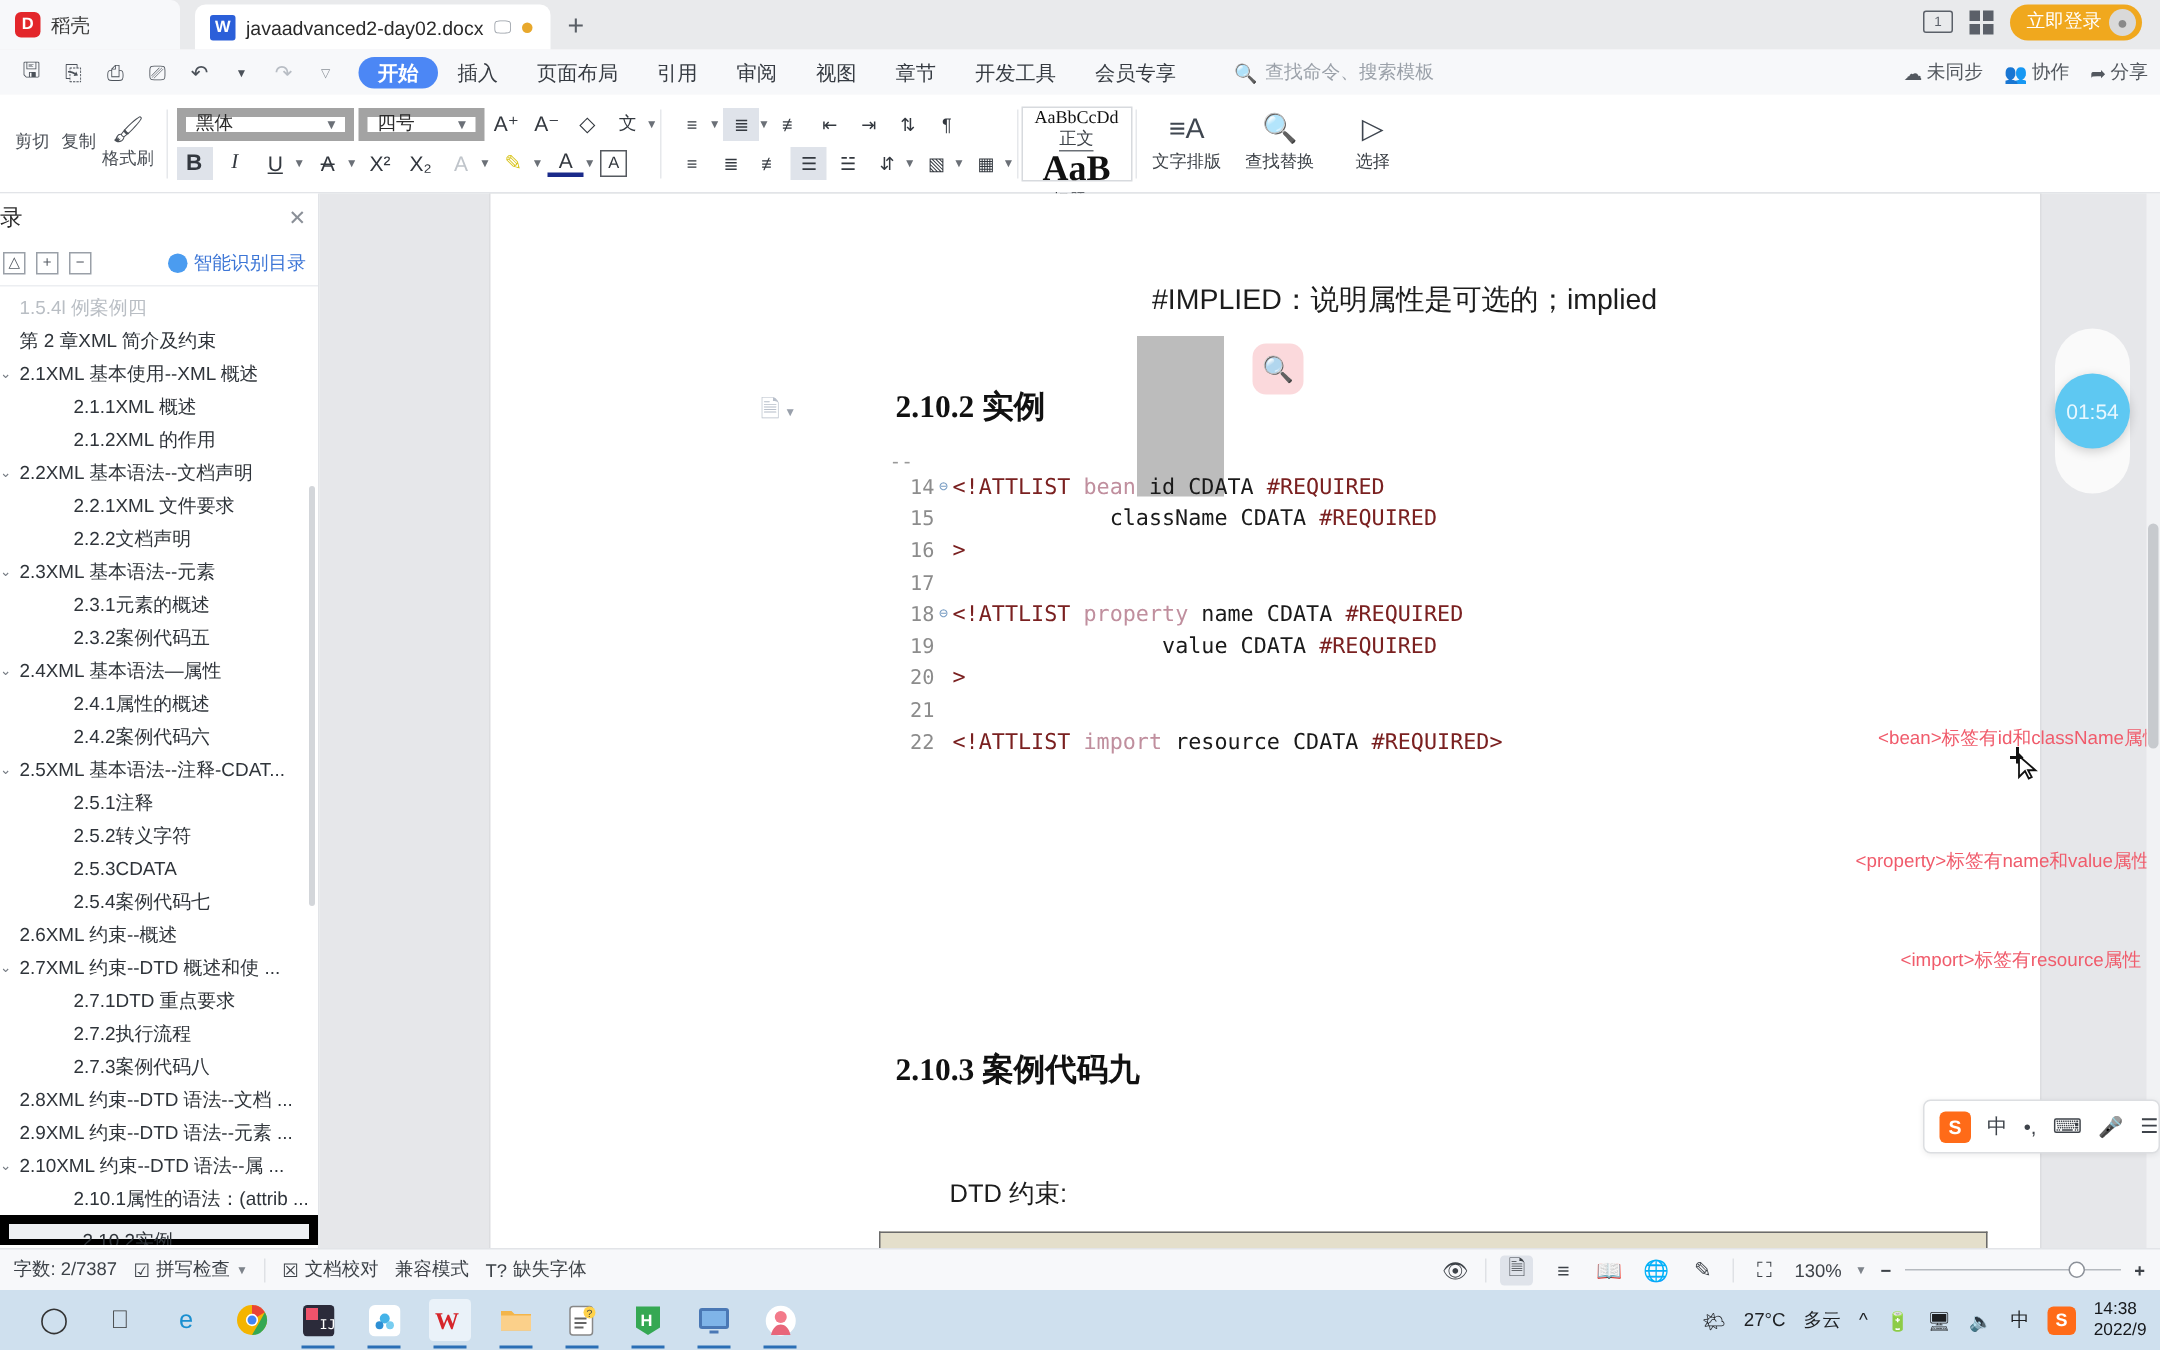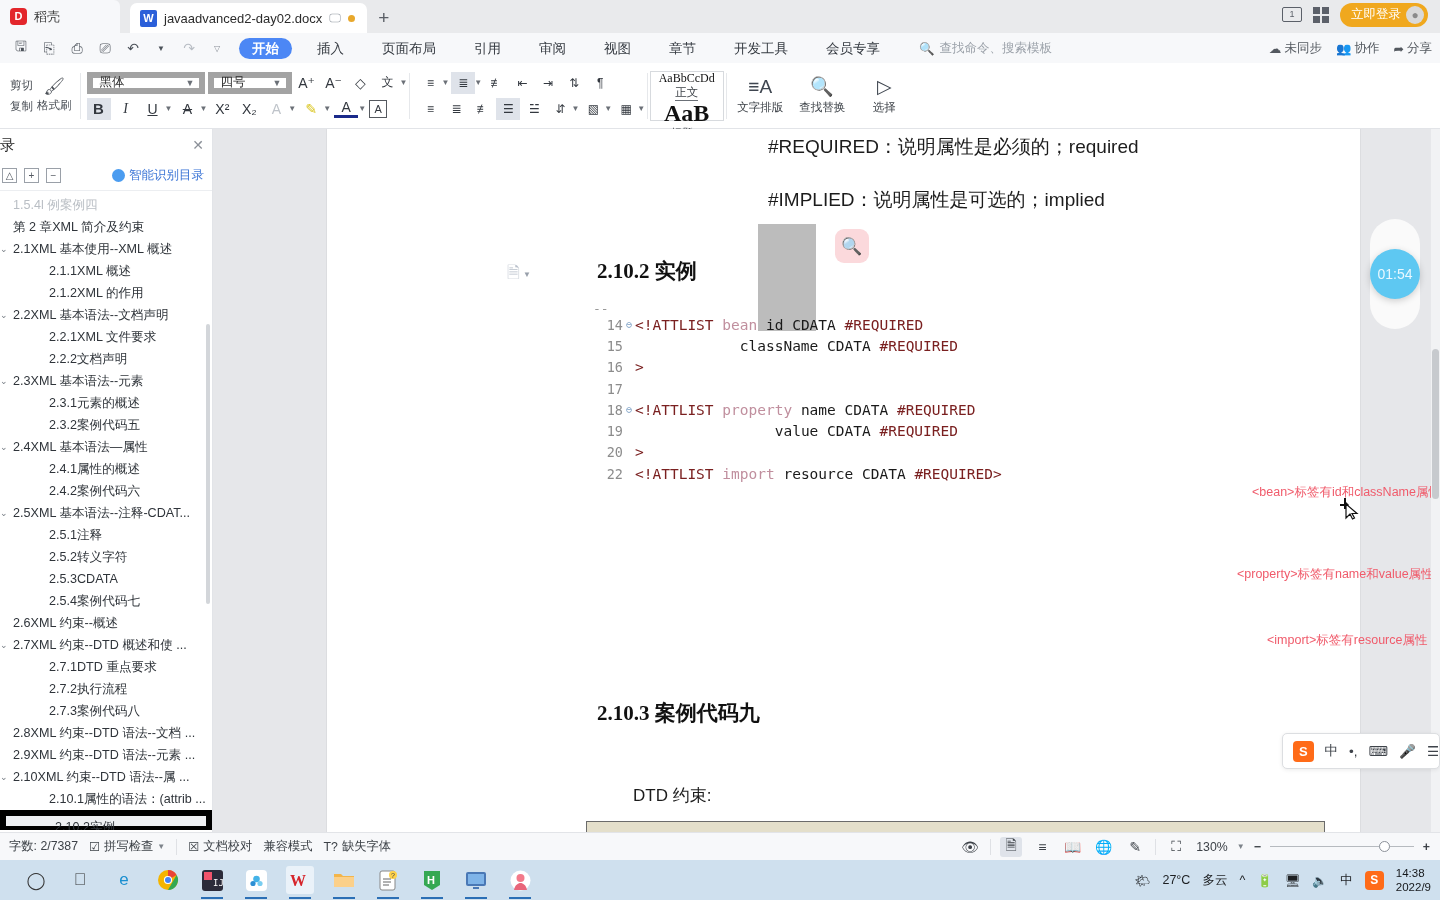--- a/index.html
+++ b/index.html
@@ -56,36 +56,36 @@
     font-size:12px;line-height:18px;text-align:center;}
 
   
   .menubar{
     position:absolute;left:0;top:33px;width:1440px;height:30px;background:#f7f8fa;
     display:flex;align-items:center;gap:0;font-size:13.5px;color:#363b42;
   }
   .qat{display:flex;align-items:center;gap:4px;padding-left:9px;}
   .qat span{width:24px;height:22px;display:flex;align-items:center;justify-content:center;
     font-size:14px;color:#4c525a;}
-  .menus{display:flex;align-items:center;gap:12px;margin-left:10px;}
+  .menus{display:flex;align-items:center;gap:0;margin-left:10px;}
   .menus .m{padding:2px 13px;height:21px;line-height:17px;border-radius:11px;}
   .menus .m.active{background:#4c87f5;color:#fff;font-weight:bold;}
   .searchbox{display:flex;align-items:center;gap:5px;margin-left:26px;color:#9ba1a9;font-size:12.5px;}
   .mb-right{margin-left:auto;display:flex;align-items:center;gap:14px;padding-right:8px;
     font-size:12.5px;color:#53585f;}
   .mb-right .mi{display:flex;align-items:center;gap:3px;}
 
   
   .ribbon{
     position:absolute;left:0;top:63px;width:1440px;height:66px;background:#fff;
     border-bottom:1px solid #e2e4e8; display:flex; align-items:center;
   }
   .rgroup{display:flex;align-items:center;height:62px;padding:0 6px;}
   .vsep{width:1px;height:46px;background:#e6e8eb;margin:0 2px;}
-  .clip-col{display:flex;flex-direction:column;font-size:11.5px;color:#4a4f56;
+  .clip-col{display:flex;flex-direction:row;font-size:11.5px;color:#4a4f56;
     align-items:center;justify-content:center;gap:8px;padding:0 4px;}
   .clip-col div{line-height:13px;}
   .brushcol{display:flex;flex-direction:column;align-items:center;font-size:11.5px;color:#4a4f56;gap:2px;}
   .brush-ico{font-size:17px;color:#4a4f56;line-height:18px;}
 
   .fontgrp{display:flex;flex-direction:column;gap:4px;padding-left:4px;}
   .fontrow{display:flex;align-items:center;gap:3px;}
   .fsel{
     height:22px;border:6px solid #a3a3a3;background:#fff;font-size:12.5px;color:#2b2b2b;
     display:flex;align-items:center;padding:0 4px 0 7px;
@@ -562,40 +562,40 @@
           <span class="chev"></span>
           <span>2.10.2实例</span>
         </div>
       </div>
     <div class="sb-scroll"></div>
   </div>
 
   <div class="docarea">
     <div class="page">
 
-      <div class="line1 ptxt">#REQUIRED：说明属性是必须的；required</div>
       <div class="line2 ptxt">#IMPLIED：说明属性是可选的；implied</div>
 
       <div class="selblock"></div>
       <div class="srchghost">🔍</div>
 
       <div class="paramark">
         🗎<span class="ar">▼</span>
       </div>
       <div class="h3a">2.10.2 实例</div>
 
       <div class="dashes">--</div>
       <div class="codeimg" id="code-block">
           <div class="cl"><span class="ln">14</span><span class="fold">⊖</span><span class="kw">&lt;!ATTLIST </span><span class="tag">bean </span><span class="blk">id CDATA </span><span class="kw">#REQUIRED</span></div>
           <div class="cl"><span class="ln">15</span><span class="fold"></span><span class="blk">            </span><span class="blk">className CDATA </span><span class="kw">#REQUIRED</span></div>
           <div class="cl"><span class="ln">16</span><span class="fold"></span><span class="kw">&gt;</span></div>
           <div class="cl"><span class="ln">17</span><span class="fold"></span></div>
           <div class="cl"><span class="ln">18</span><span class="fold">⊖</span><span class="kw">&lt;!ATTLIST </span><span class="tag">property </span><span class="blk">name CDATA </span><span class="kw">#REQUIRED</span></div>
           <div class="cl"><span class="ln">19</span><span class="fold"></span><span class="blk">                </span><span class="blk">value CDATA </span><span class="kw">#REQUIRED</span></div>
           <div class="cl"><span class="ln">20</span><span class="fold"></span><span class="kw">&gt;</span></div>
+          <div class="cl"><span class="ln">21</span><span class="fold"></span></div>
           <div class="cl"><span class="ln">22</span><span class="fold"></span><span class="kw">&lt;!ATTLIST </span><span class="tag">import </span><span class="blk">resource CDATA </span><span class="kw">#REQUIRED&gt;</span></div>
         </div>
       <div id="annotations">
           <div class="ann" style="left: 925px; top: 355px;">&lt;bean&gt;标签有id和className属性，且必须有</div>
           <div class="ann" style="left: 910px; top: 437px;">&lt;property&gt;标签有name和value属性，且必须有</div>
           <div class="ann" style="left: 940px; top: 503px;">&lt;import&gt;标签有resource属性</div>
         </div>
 
       <div class="h3b">2.10.3 案例代码九</div>
       <div class="dtdlabel ptxt">DTD 约束:</div>

